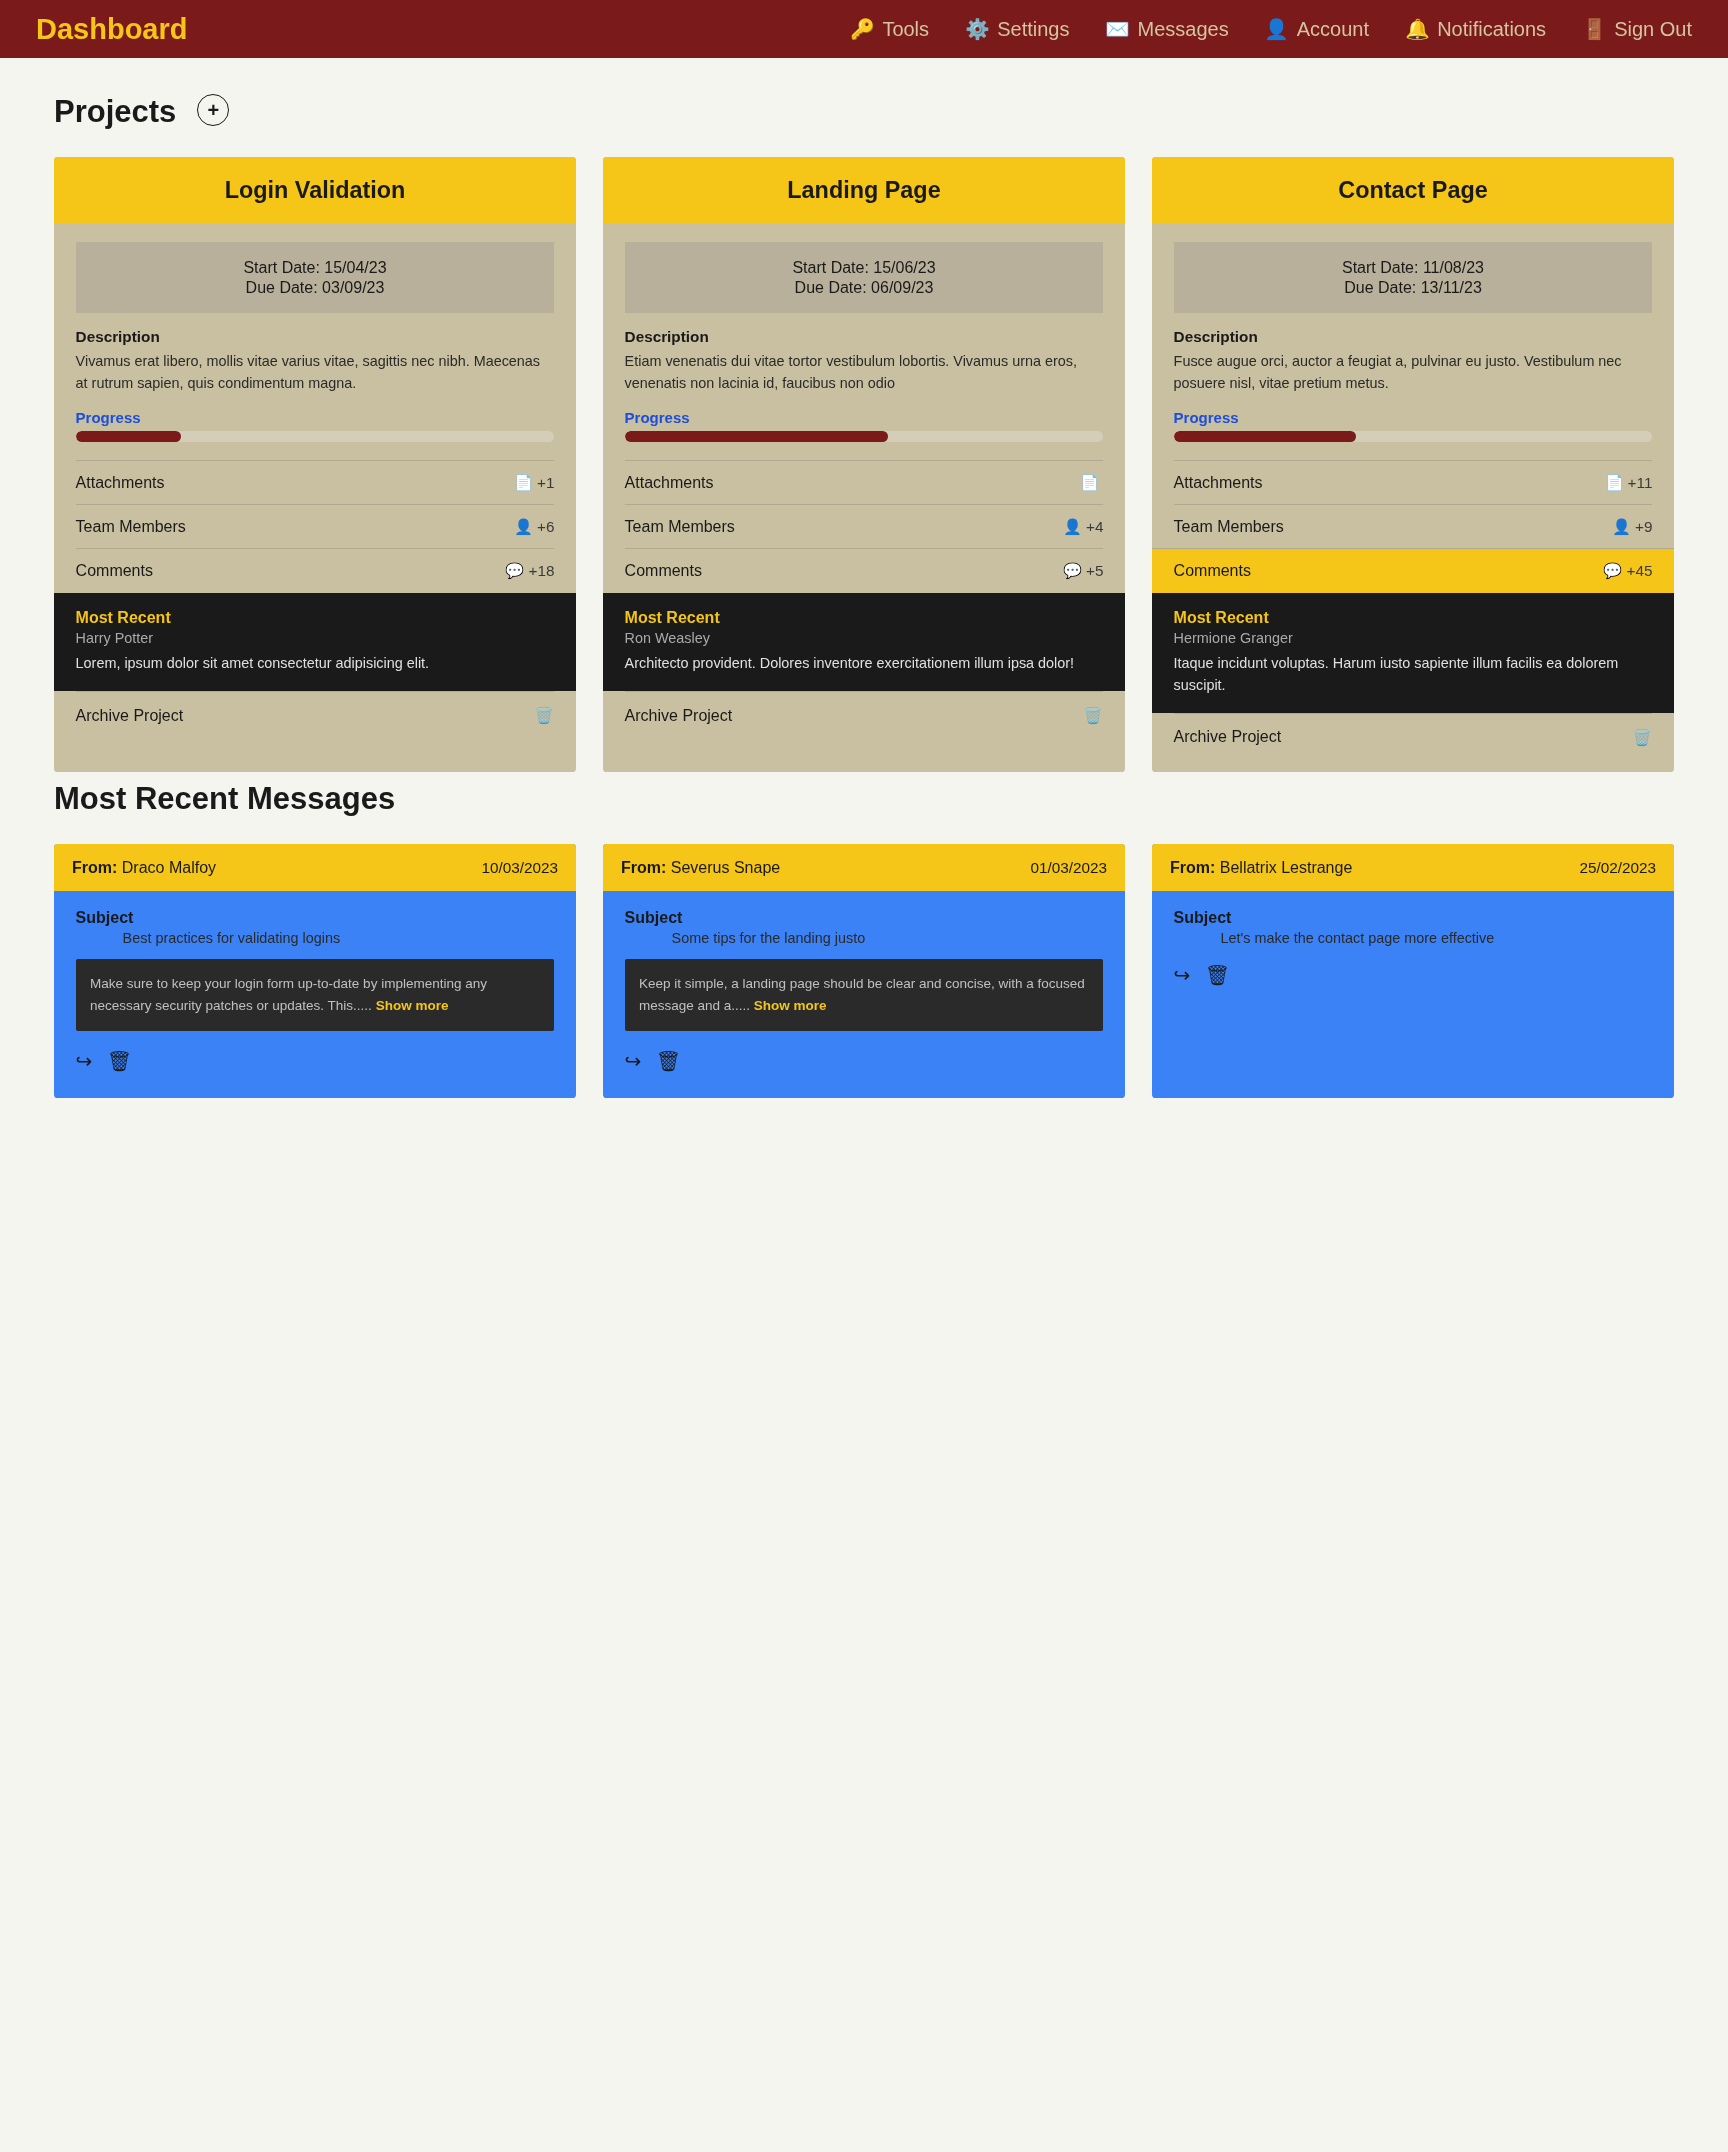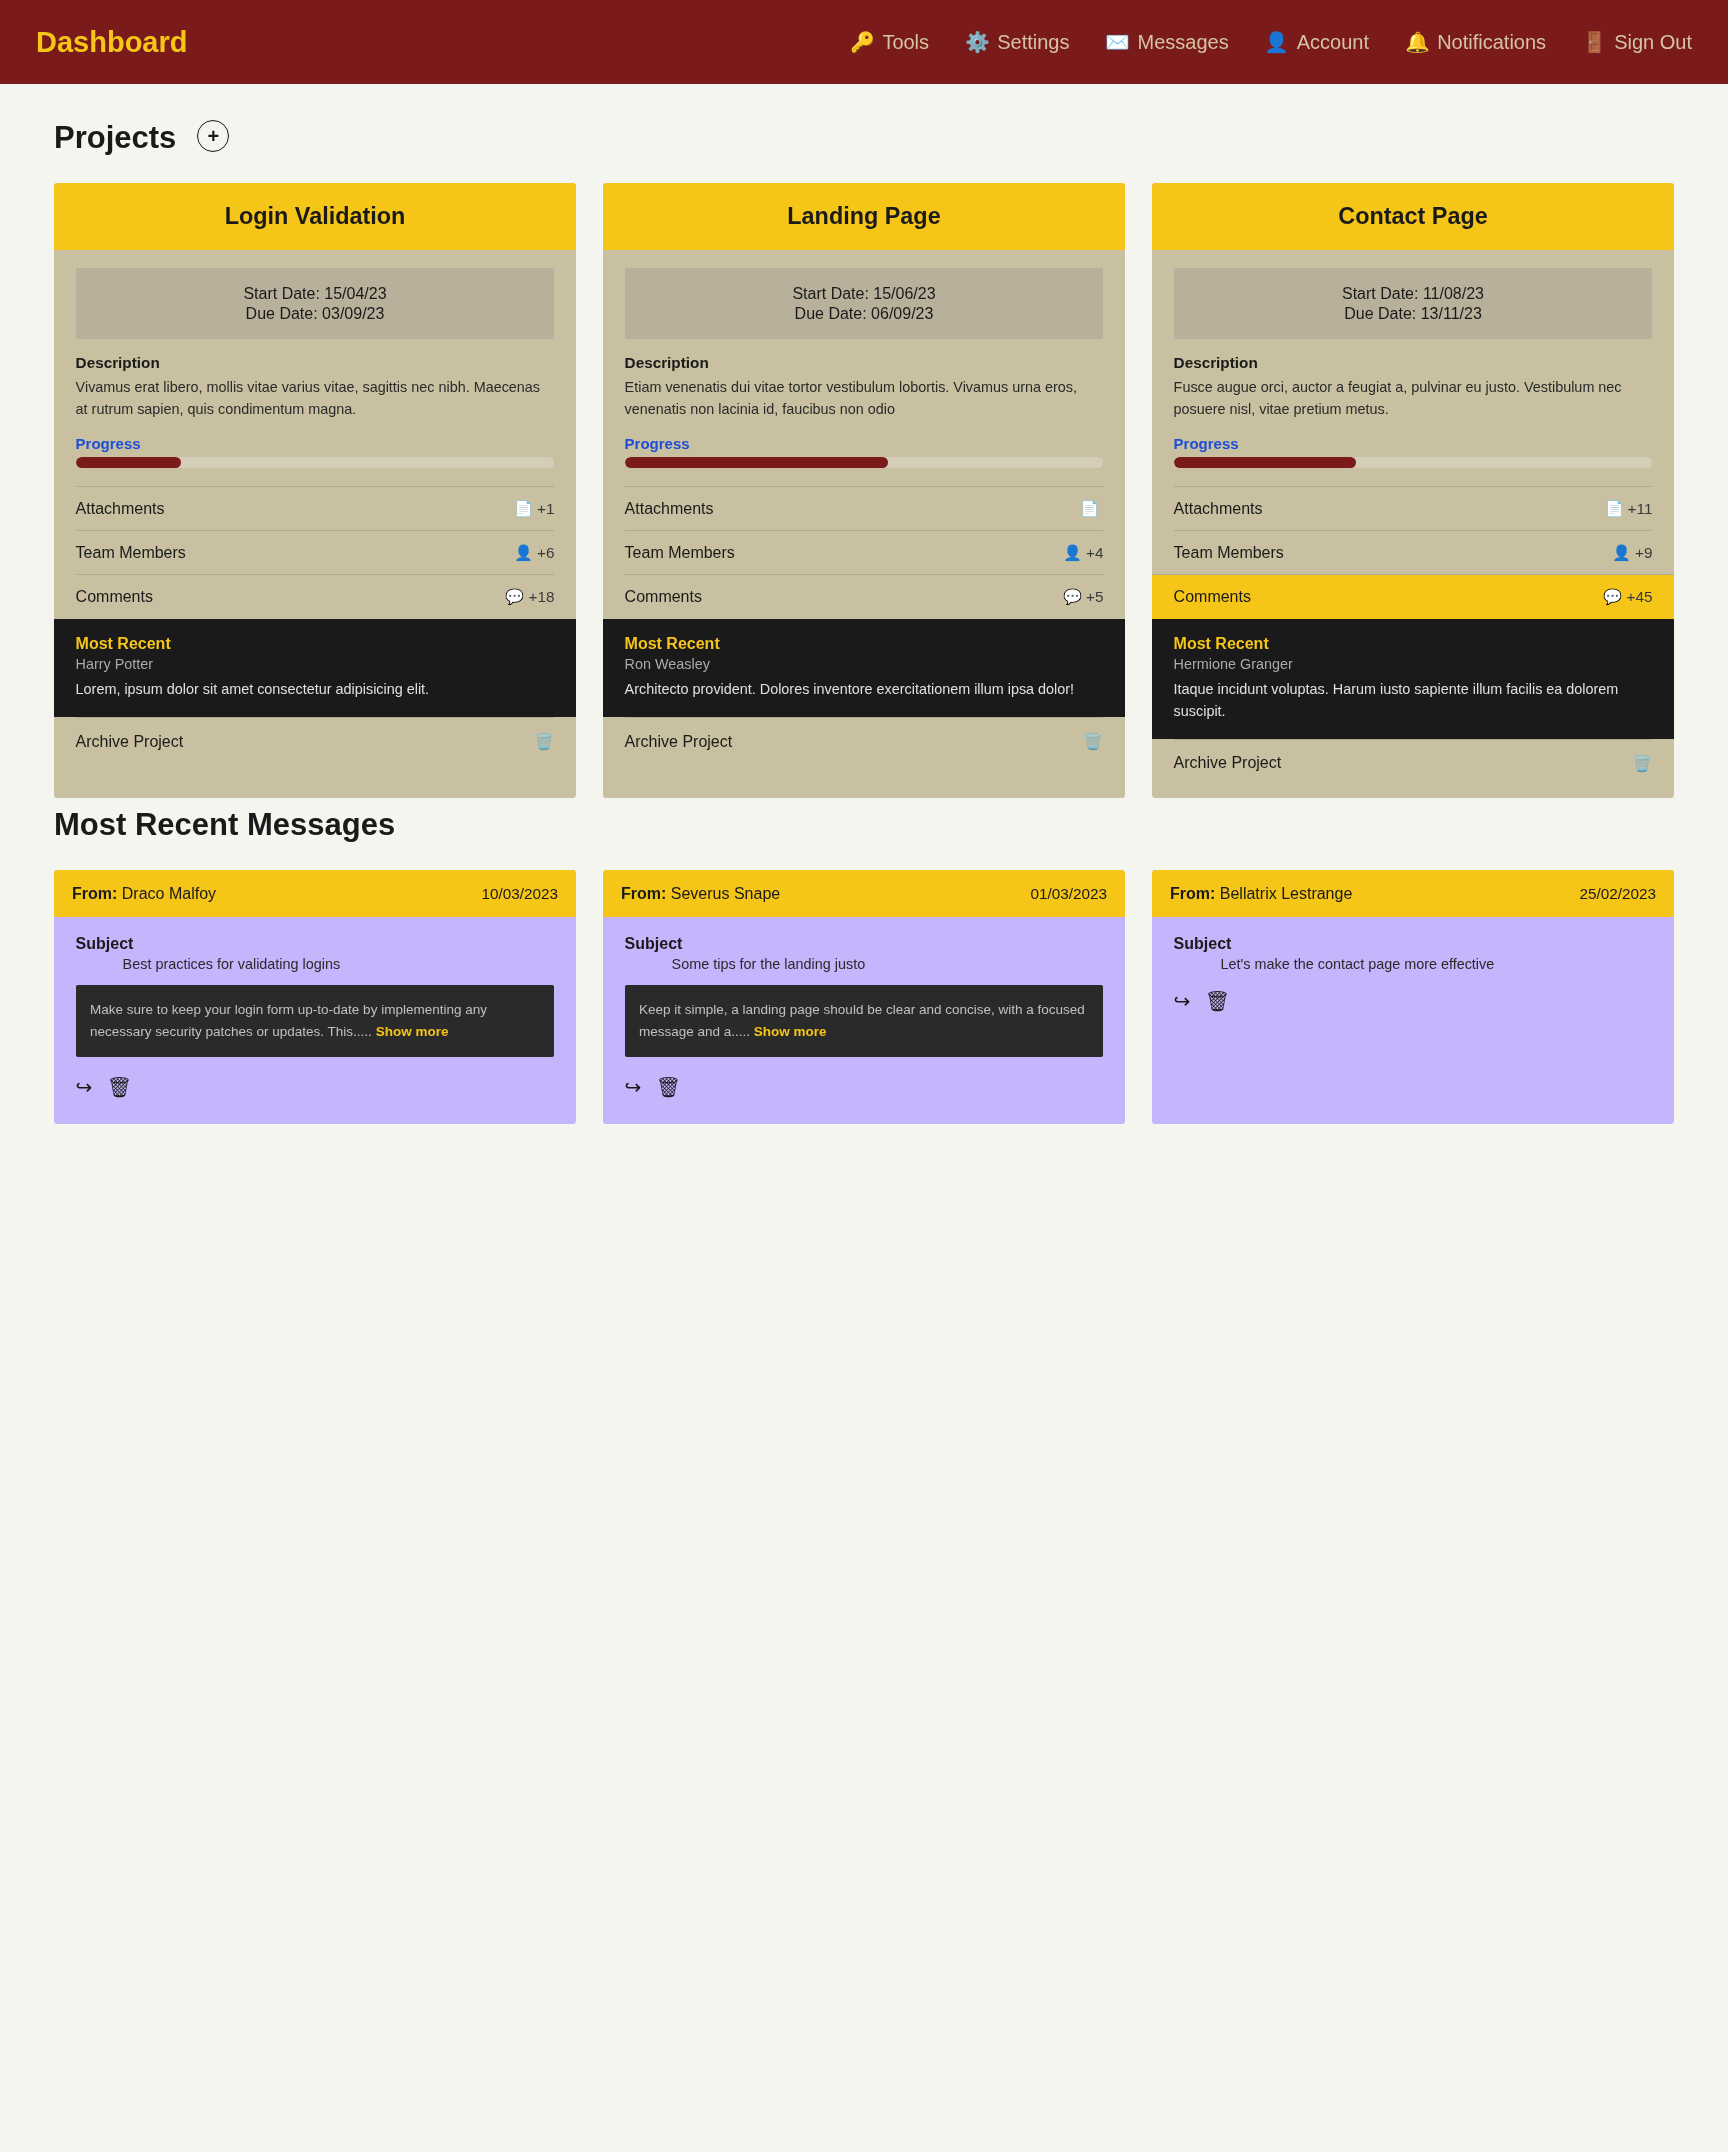--- a/index.html
+++ b/index.html
@@ -4,21 +4,21 @@
   <style>
     * { box-sizing: border-box; margin: 0; padding: 0; }
     body { font-family: Arial, sans-serif; background: #f5f5f0; min-width: 1728px; }
 
     
     .header {
       background: #7a1a1a;
       display: flex;
       align-items: center;
       padding: 0 36px;
-      height: 84px;
+      height: 58px;
     }
     .header-logo {
       color: #f5c518;
       font-size: 29px;
       font-weight: bold;
       flex: 1;
     }
     .header-nav {
       display: flex;
       gap: 36px;
@@ -197,21 +197,21 @@
 
     
     .messages-section { margin-top: 9px; }
     .messages-grid {
       display: grid;
       grid-template-columns: 1fr 1fr 1fr;
       gap: 27px;
     }
 
     .message-card {
-      background: #c4b5fd;
+      background: #3b82f6;
       border-radius: 3.6px;
       overflow: hidden;
     }
     .message-card-header {
       background: #f5c518;
       padding: 14.4px 18px;
       display: flex;
       justify-content: space-between;
       align-items: center;
       font-size: 16px;

